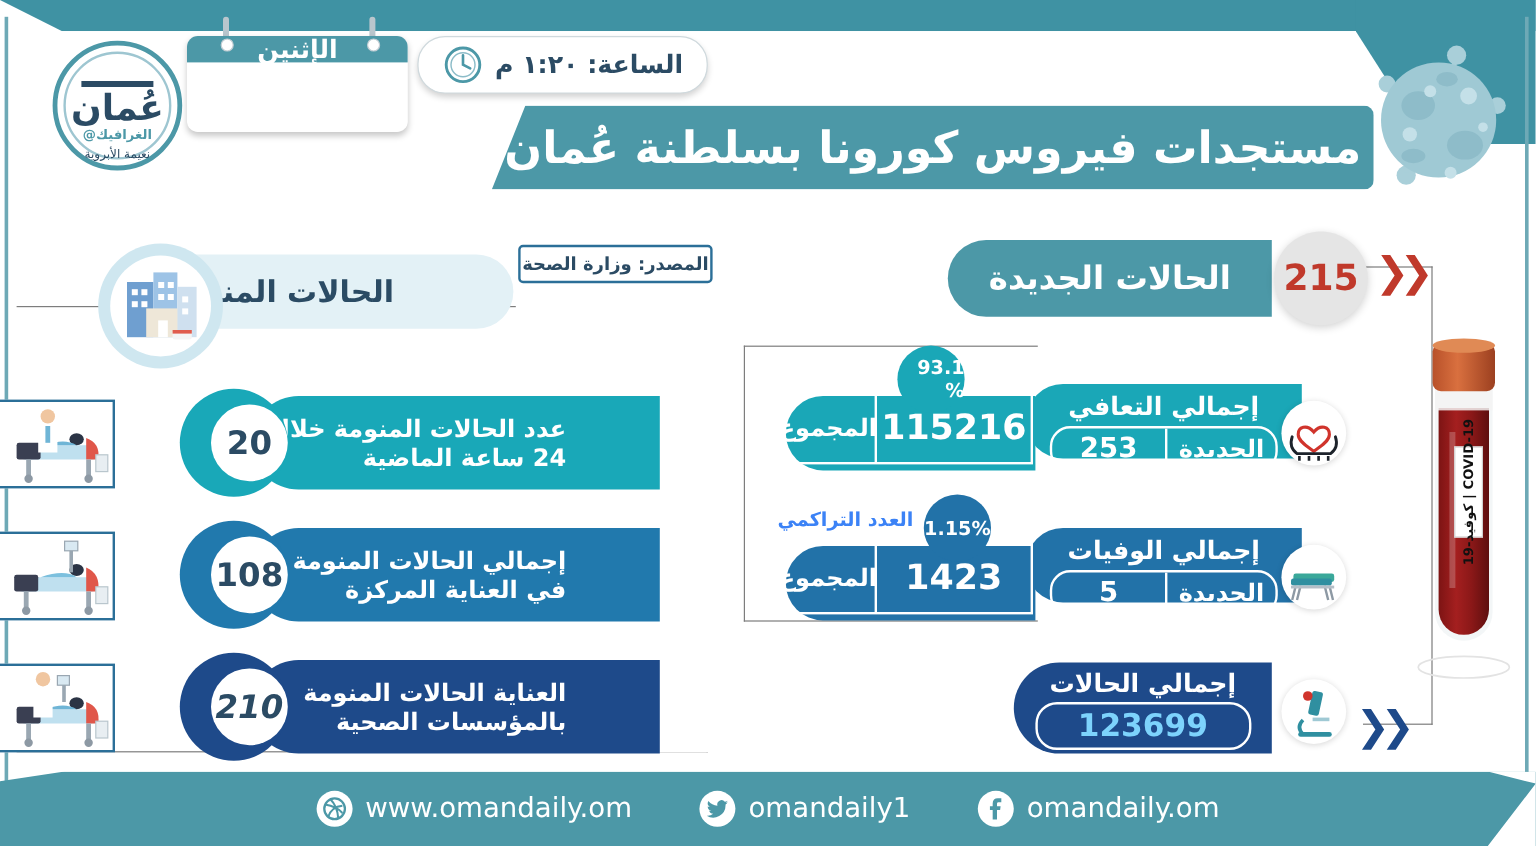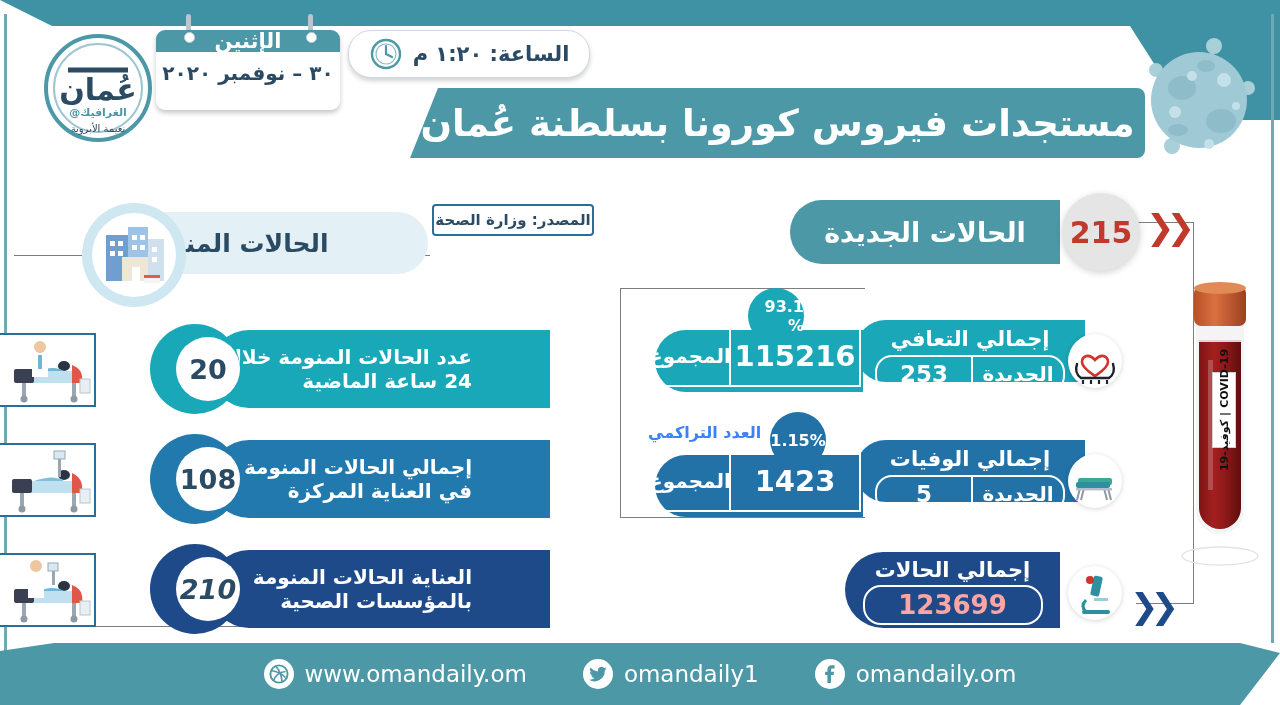--- a/index.html
+++ b/index.html
@@ -187,21 +187,21 @@
   .cum-label{position:absolute;color:#3b82f6;font-size:16px;font-weight:bold;}
 
   .tot-cases-card{
     position:absolute;left:845px;top:552px;width:215px;height:76px;
     background:#1e4a8a;border-radius:38px 0 0 38px;
   }
   .tot-cases-card .title{color:#fff;font-size:21px;font-weight:bold;text-align:center;padding-top:6px;}
   .tot-cases-card .boxv{
     margin:3px auto 4px;width:176px;height:36px;border:2px solid #fff;border-radius:18px;
     display:flex;align-items:center;justify-content:center;
-    color:#fca5a5;font-size:26px;font-weight:bold;
+    color:#7dd3fc;font-size:26px;font-weight:bold;
   }
 
   .right-connector{
     position:absolute;left:1136px;top:222px;width:58px;height:382px;
     border:1.5px solid #7d7d7d;border-left:none;box-sizing:border-box;
   }
   .mid-connector{
     position:absolute;left:620px;top:288px;width:245px;height:230px;
     border:1.5px solid #7d7d7d;border-right:none;box-sizing:border-box;
   }
@@ -250,21 +250,20 @@
       <text x="60" y="70" text-anchor="middle" fill="#2b4b64" font-size="30" font-weight="bold" font-family="DejaVu Sans, sans-serif">عُمان</text>
       <text x="60" y="86" text-anchor="middle" fill="#4c98a7" font-size="11" font-weight="bold" font-family="DejaVu Sans, sans-serif">الغرافيك@</text>
       <text x="60" y="102" text-anchor="middle" fill="#2b4b64" font-size="10" font-family="DejaVu Sans, sans-serif">نعيمة الأبروية</text>
     </svg>
   </div>
 
   <div class="pin p1"></div>
   <div class="pin p2"></div>
   <div class="datecard">
     <div class="day">الإثنين</div>
-    <div class="dte">٣٠ – نوفمبر ٢٠٢٠</div>
   </div>
   <div class="pin-head h1"></div>
   <div class="pin-head h2"></div>
 
   <div class="clockpill">
     <span>الساعة: ١:٢٠ م</span>
     <span class="cicon">
       <svg viewBox="0 0 34 34" xmlns="http://www.w3.org/2000/svg">
         <circle cx="17" cy="17" r="14" fill="none" stroke="#4c98a7" stroke-width="2.4"></circle>
         <circle cx="17" cy="17" r="10" fill="none" stroke="#8cbcc8" stroke-width="1.2"></circle>

